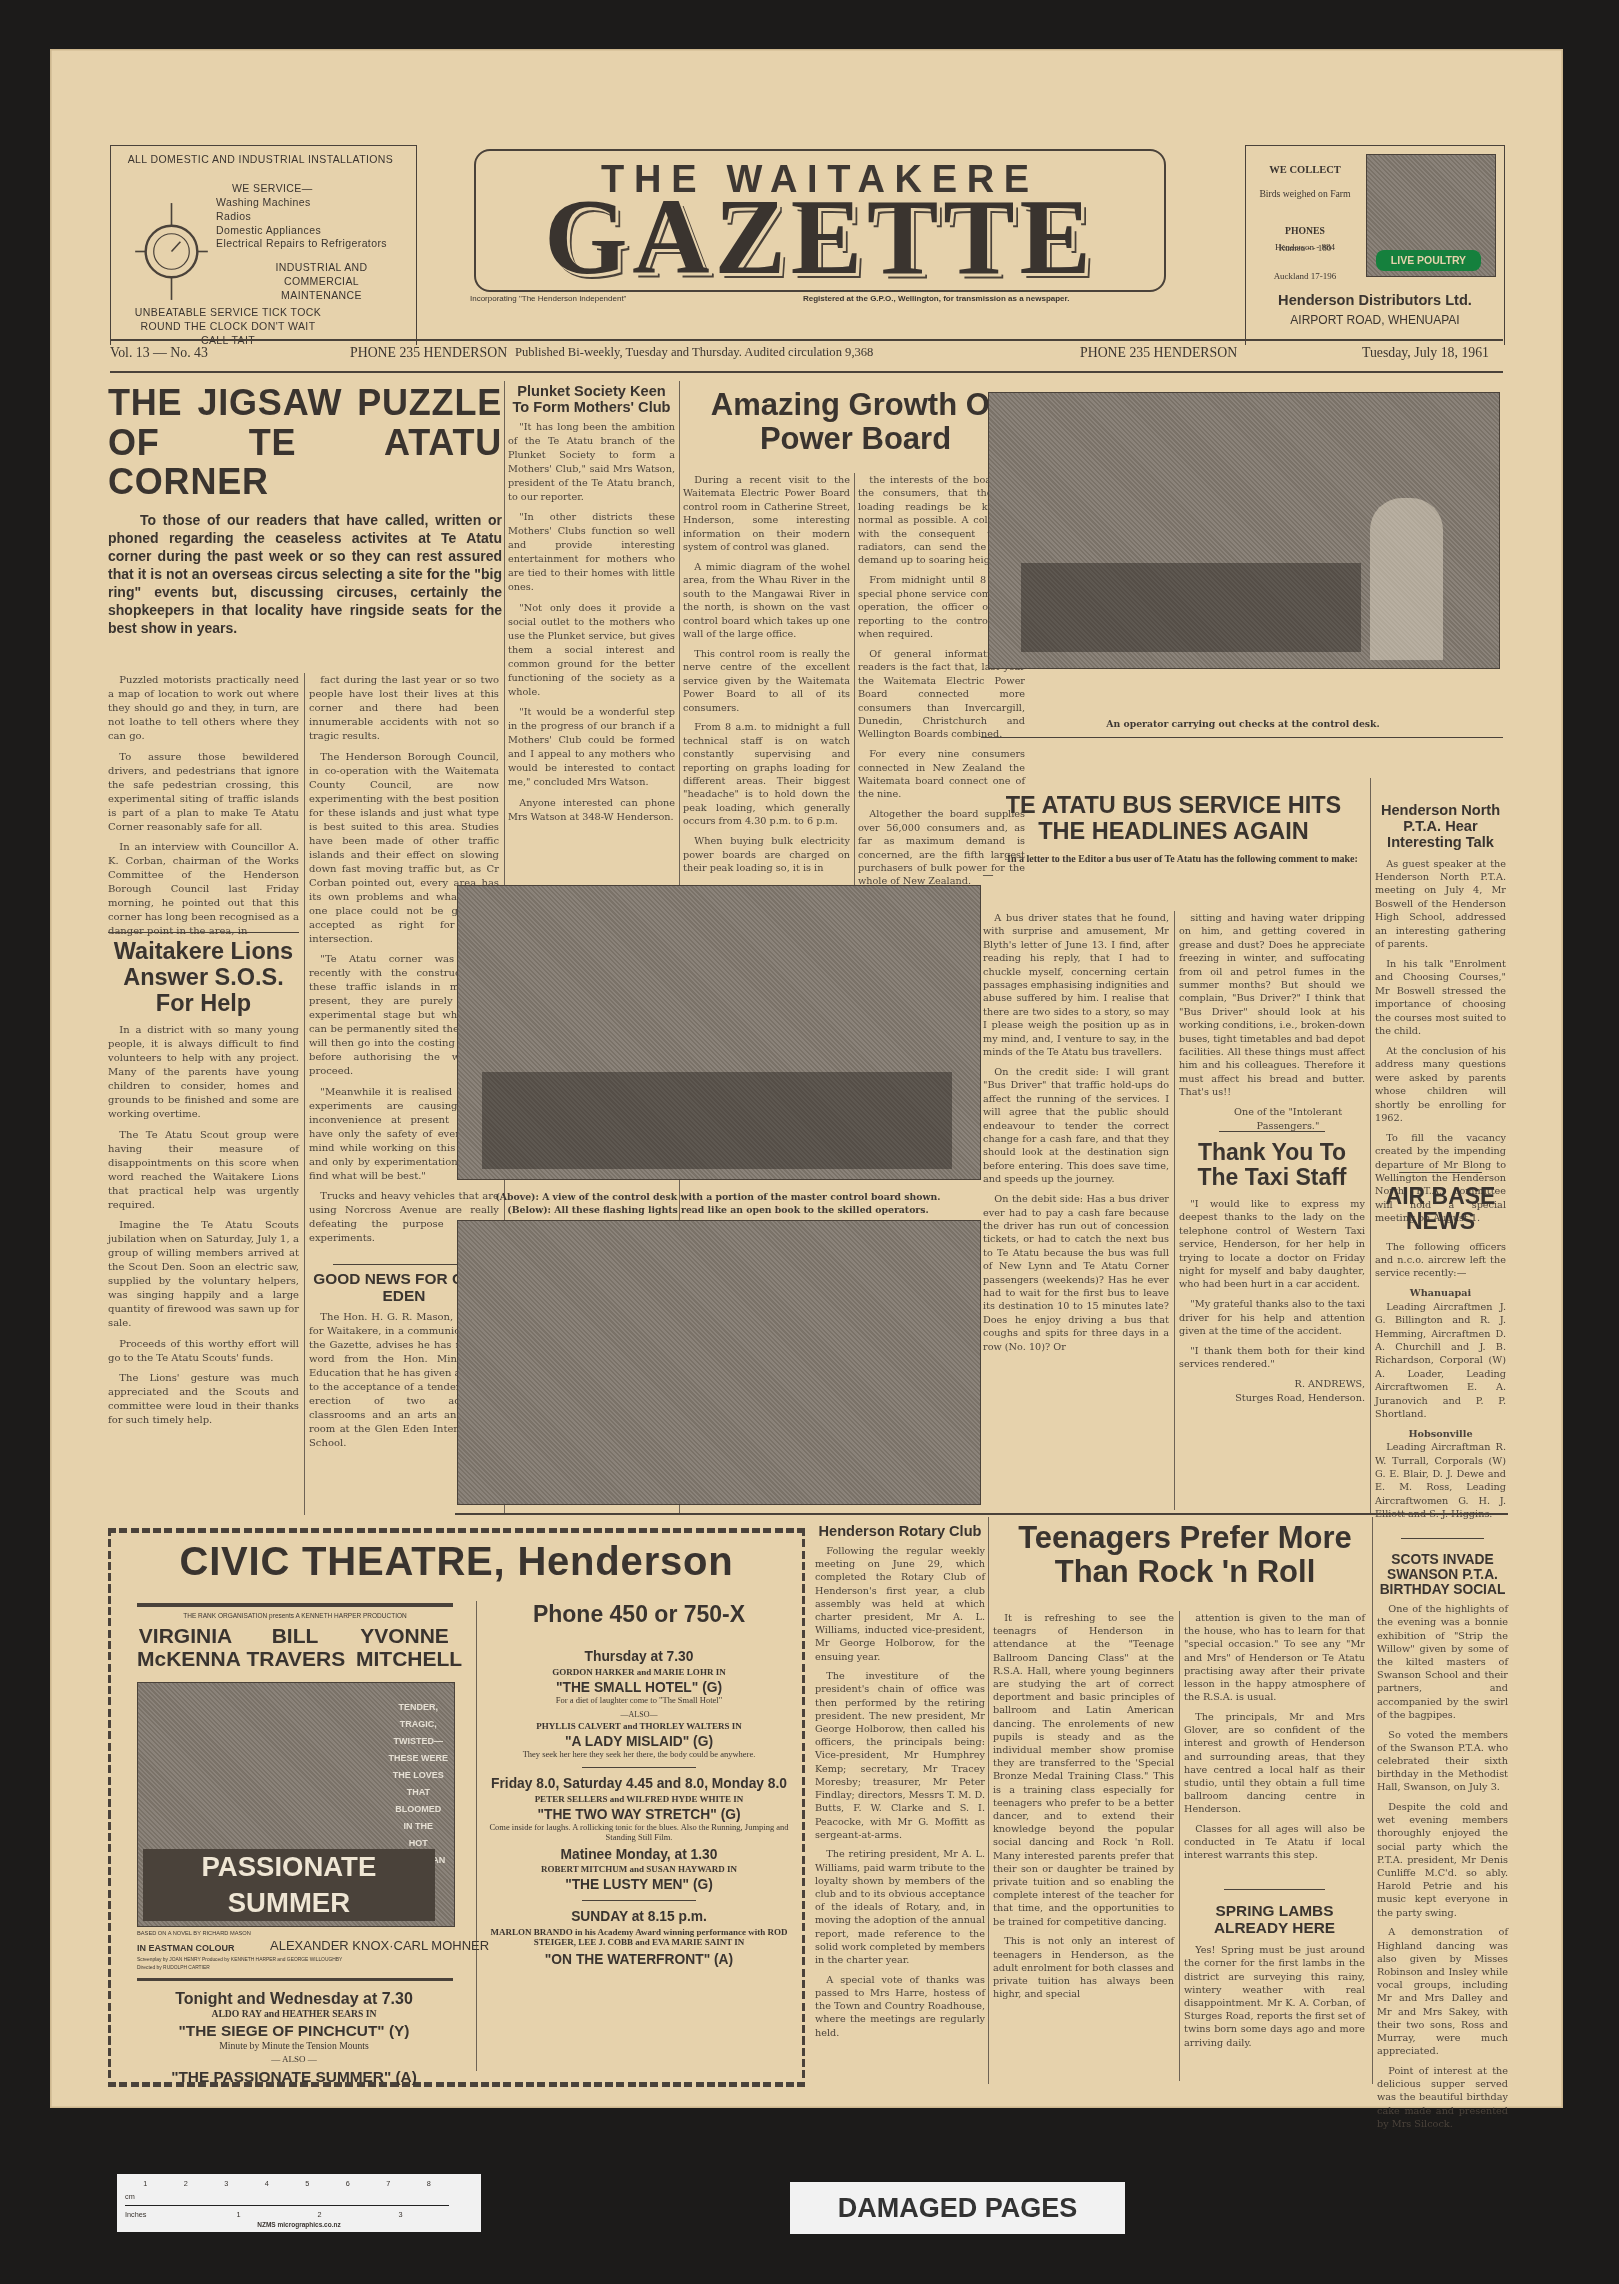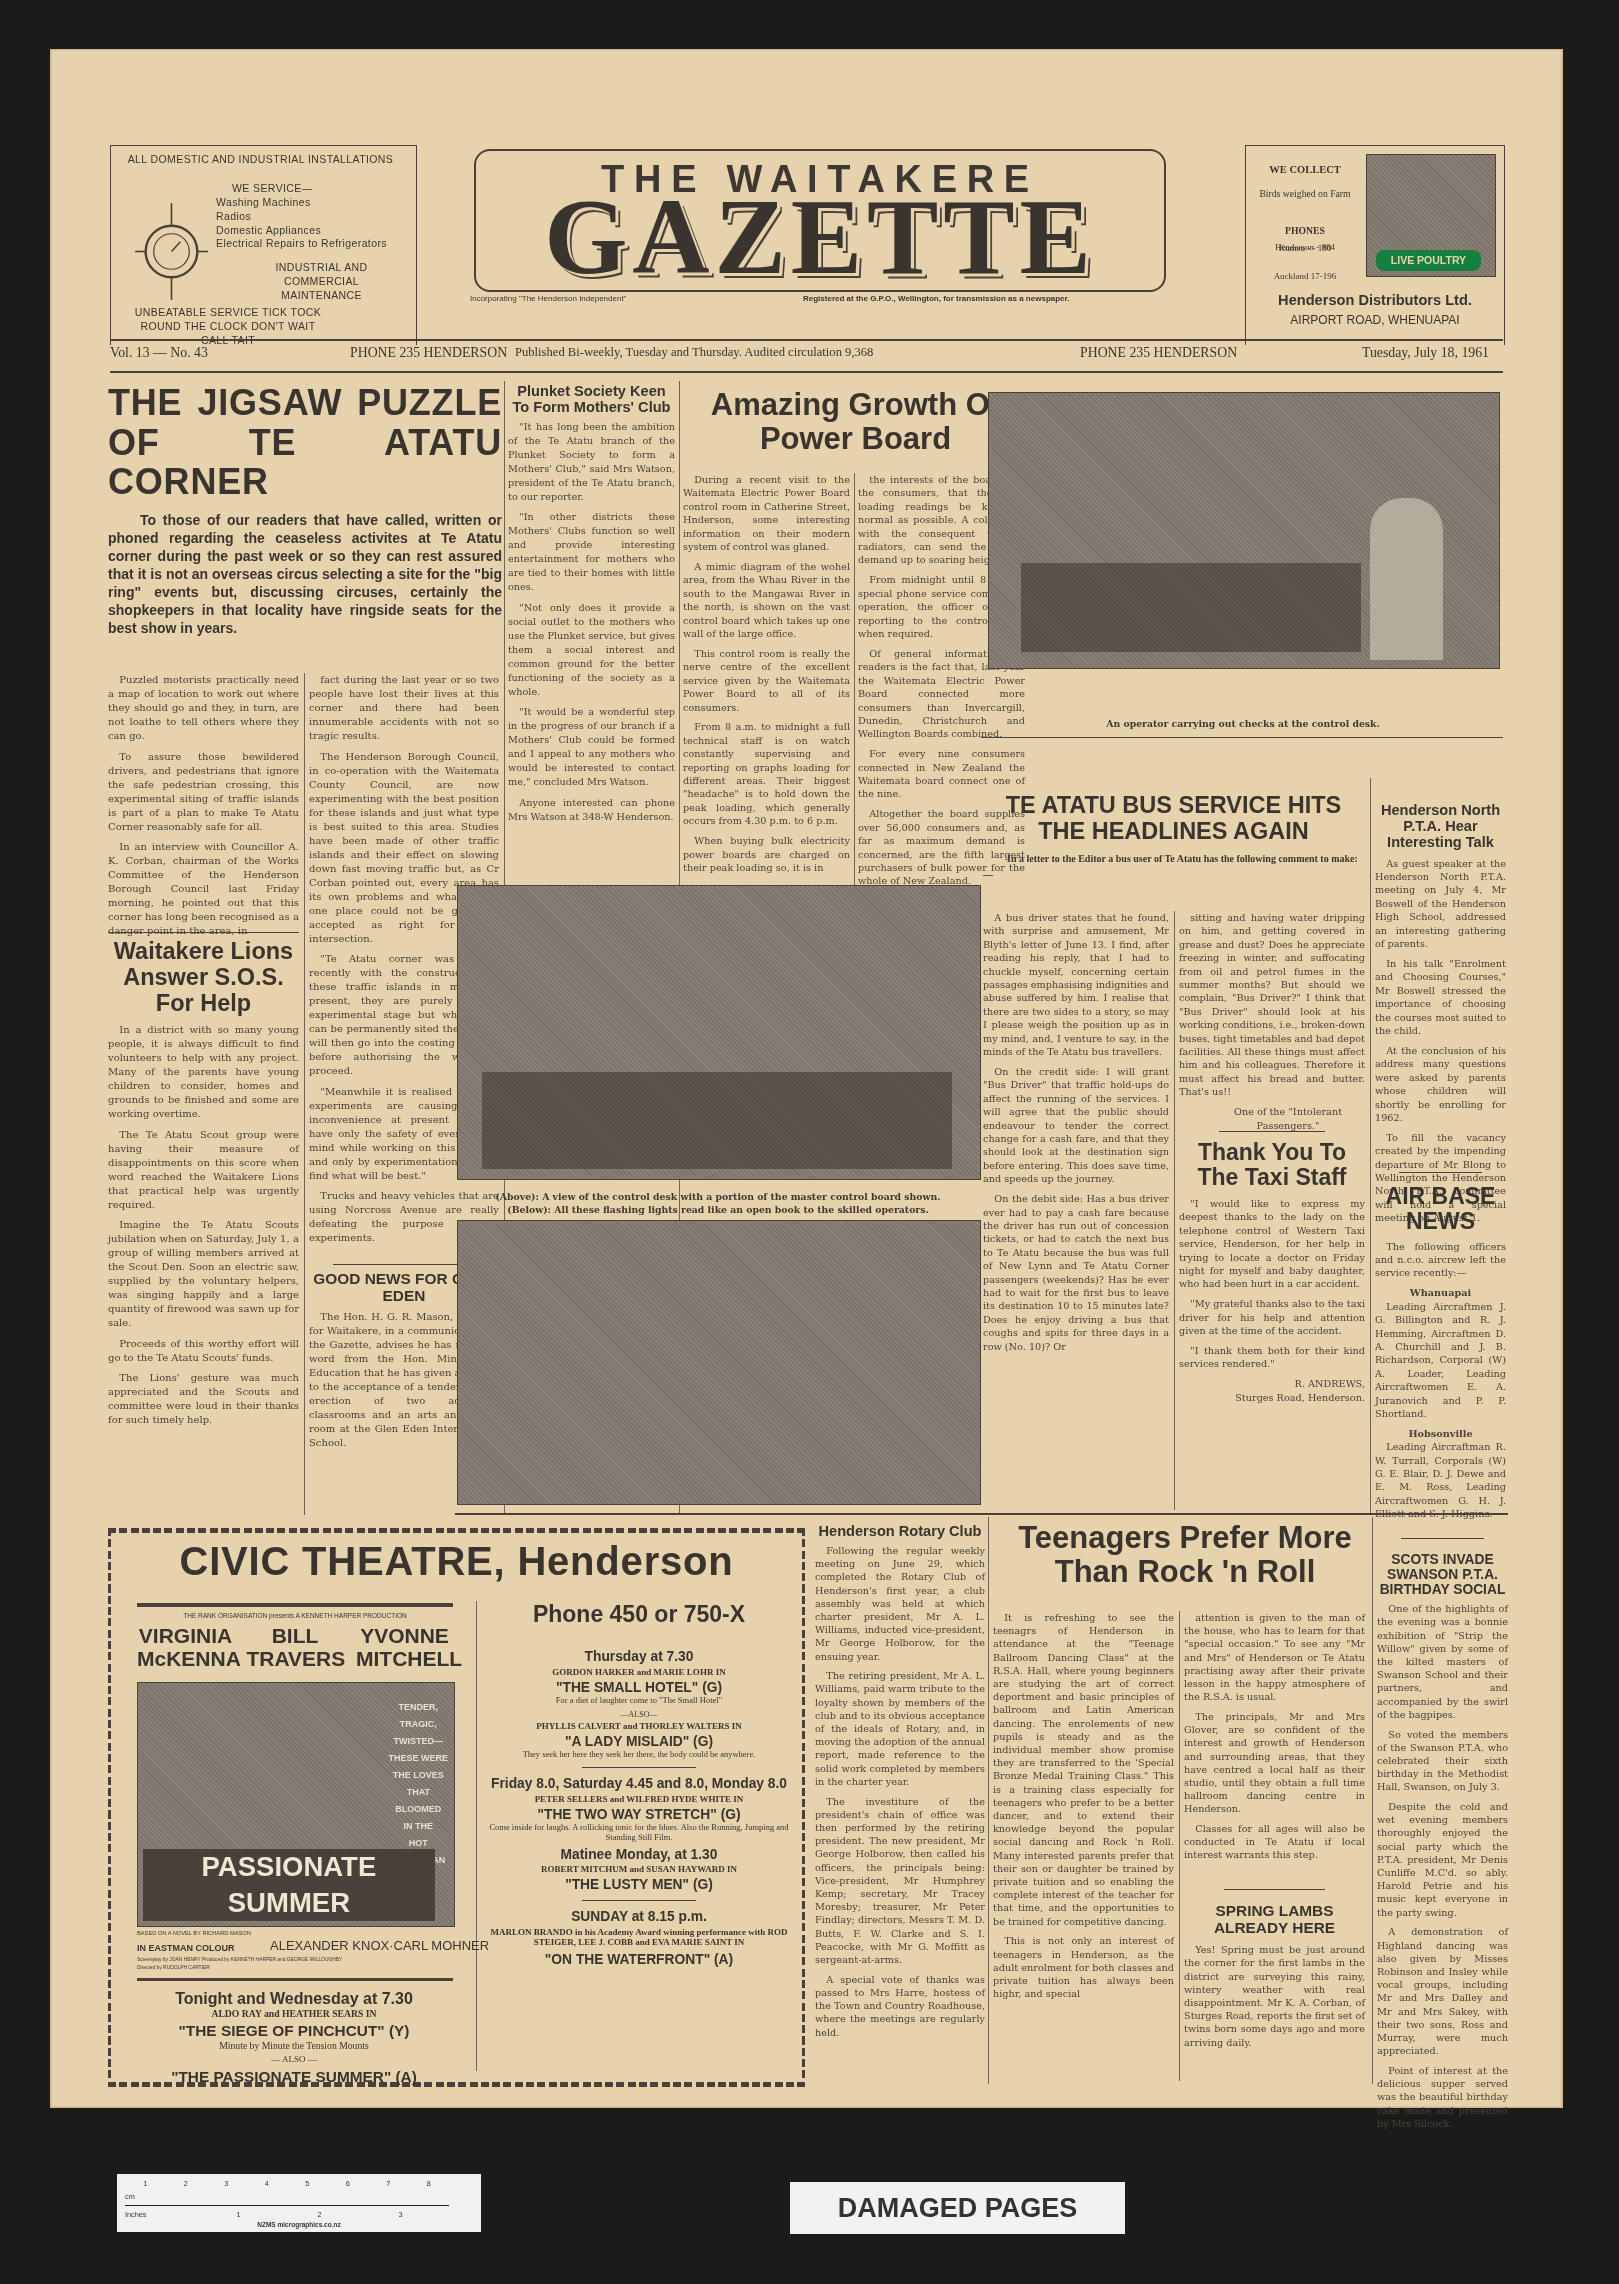--- a/index.html
+++ b/index.html
@@ -298,22 +298,22 @@
         <div class="ad-serif" style="font-size:9px;font-weight:bold;margin-top:3.2px;">MARLON BRANDO in his Academy Award winning performance with ROD STEIGER, LEE J. COBB and EVA MARIE SAINT IN</div>
         <div class="ad-line" style="font-size:13.8px;font-weight:bold;margin-top:4.9px;">"ON THE WATERFRONT" (A)</div>
       </div>
     </div>
   </div>
 
   <div class="abs" style="left:765px;top:1474px;width:170px;">
     <div class="h-xl center" style="font-size:14.6px;">Henderson Rotary Club</div>
     <div class="body" style="margin-top:4.9px;font-size:9.7px;line-height:13.2px;">
       <p>Following the regular weekly meeting on June 29, which completed the Rotary Club of Henderson's first year, a club assembly was held at which charter president, Mr A. L. Williams, inducted vice-president, Mr George Holborow, for the ensuing year.</p>
+      <p>The investiture of the president's chain of office was then performed by the retiring president. The new president, Mr George Holborow, then called his officers, the principals being: Vice-president, Mr Humphrey Kemp; secretary, Mr Tracey Moresby; treasurer, Mr Peter Findlay; directors, Messrs T. M. D. Butts, F. W. Clarke and S. I. Peacocke, with Mr G. Moffitt as sergeant-at-arms.</p>
       <p>The retiring president, Mr A. L. Williams, paid warm tribute to the loyalty shown by members of the club and to its obvious acceptance of the ideals of Rotary, and, in moving the adoption of the annual report, made reference to the solid work completed by members in the charter year.</p>
-      <p>The investiture of the president's chain of office was then performed by the retiring president. The new president, Mr George Holborow, then called his officers, the principals being: Vice-president, Mr Humphrey Kemp; secretary, Mr Tracey Moresby; treasurer, Mr Peter Findlay; directors, Messrs T. M. D. Butts, F. W. Clarke and S. I. Peacocke, with Mr G. Moffitt as sergeant-at-arms.</p>
       <p>A special vote of thanks was passed to Mrs Harre, hostess of the Town and Country Roadhouse, where the meetings are regularly held.</p>
     </div>
   </div>
 
   <div class="vrule" style="left:938px;top:1468px;height:567px;"></div>
   <div class="abs" style="left:943px;top:1472px;width:384px;">
     <div class="h-xl center" style="font-size:31px;">Teenagers Prefer More Than Rock 'n Roll</div>
   </div>
   <div class="body abs" style="left:943px;top:1562px;width:181px;font-size:9.7px;line-height:13.2px;">
     <p>It is refreshing to see the teenagrs of Henderson in attendance at the "Teenage Ballroom Dancing Class" at the R.S.A. Hall, where young beginners are studying the art of correct deportment and basic principles of ballroom and Latin American dancing. The enrolements of new pupils is steady and as the individual member show promise they are transferred to the 'Special Bronze Medal Training Class." This is a training class especially for teenagers who prefer to be a better dancer, and to extend their knowledge beyond the popular social dancing and Rock 'n Roll. Many interested parents prefer that their son or daughter be trained by private tuition and so enabling the complete interest of the teacher for that time, and the opportunities to be trained for competitive dancing.</p>

